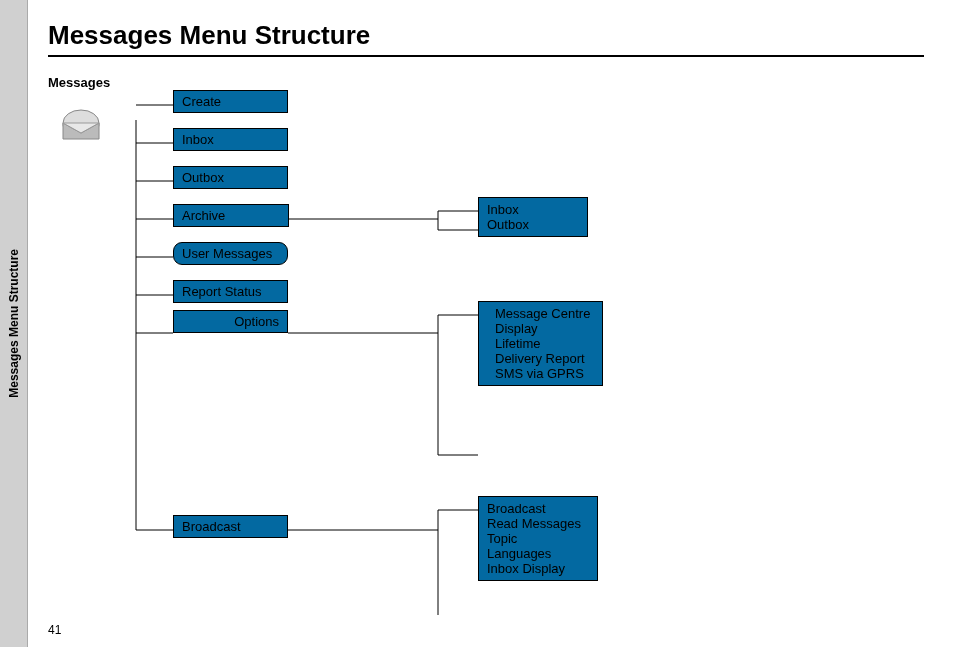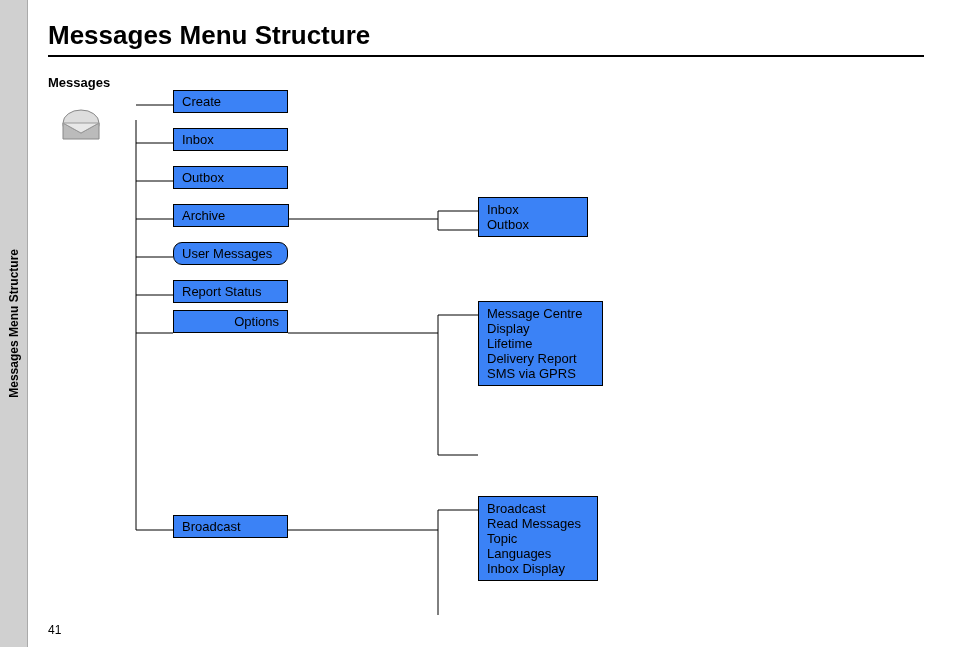--- a/index.html
+++ b/index.html
@@ -68,21 +68,21 @@
       left: 8px;
       top: 28px;
       width: 50px;
       height: 40px;
     }
 
     
     .menu-box {
       position: absolute;
       border: 1px solid #000;
-      background: #3b82f6;
+      background: #0369a1;
       padding: 3px 8px;
       font-size: 13px;
       white-space: nowrap;
     }
 
     
     .page-number {
       position: absolute;
       bottom: 10px;
       left: 20px;
@@ -189,21 +189,21 @@
 
     <div class="menu-box" style="left:125px; top:440px; width:115px;">
       <span>Broadcast</span>
     </div>
 
     <div class="menu-box" style="left:430px; top:122px; width:110px; padding: 4px 8px;">
       <div>Inbox</div>
       <div>Outbox</div>
     </div>
 
-    <div class="menu-box" style="left:430px; top:226px; width:125px; padding: 4px 8px;">
+    <div class="menu-box" style="left:430px; top:226px; width:125px; padding: 4px 16px;">
       <div>Message Centre</div>
       <div>Display</div>
       <div>Lifetime</div>
       <div>Delivery Report</div>
       <div>SMS via GPRS</div>
     </div>
 
     <div class="menu-box" style="left:430px; top:421px; width:120px; padding: 4px 8px;">
       <div>Broadcast</div>
       <div>Read Messages</div>

